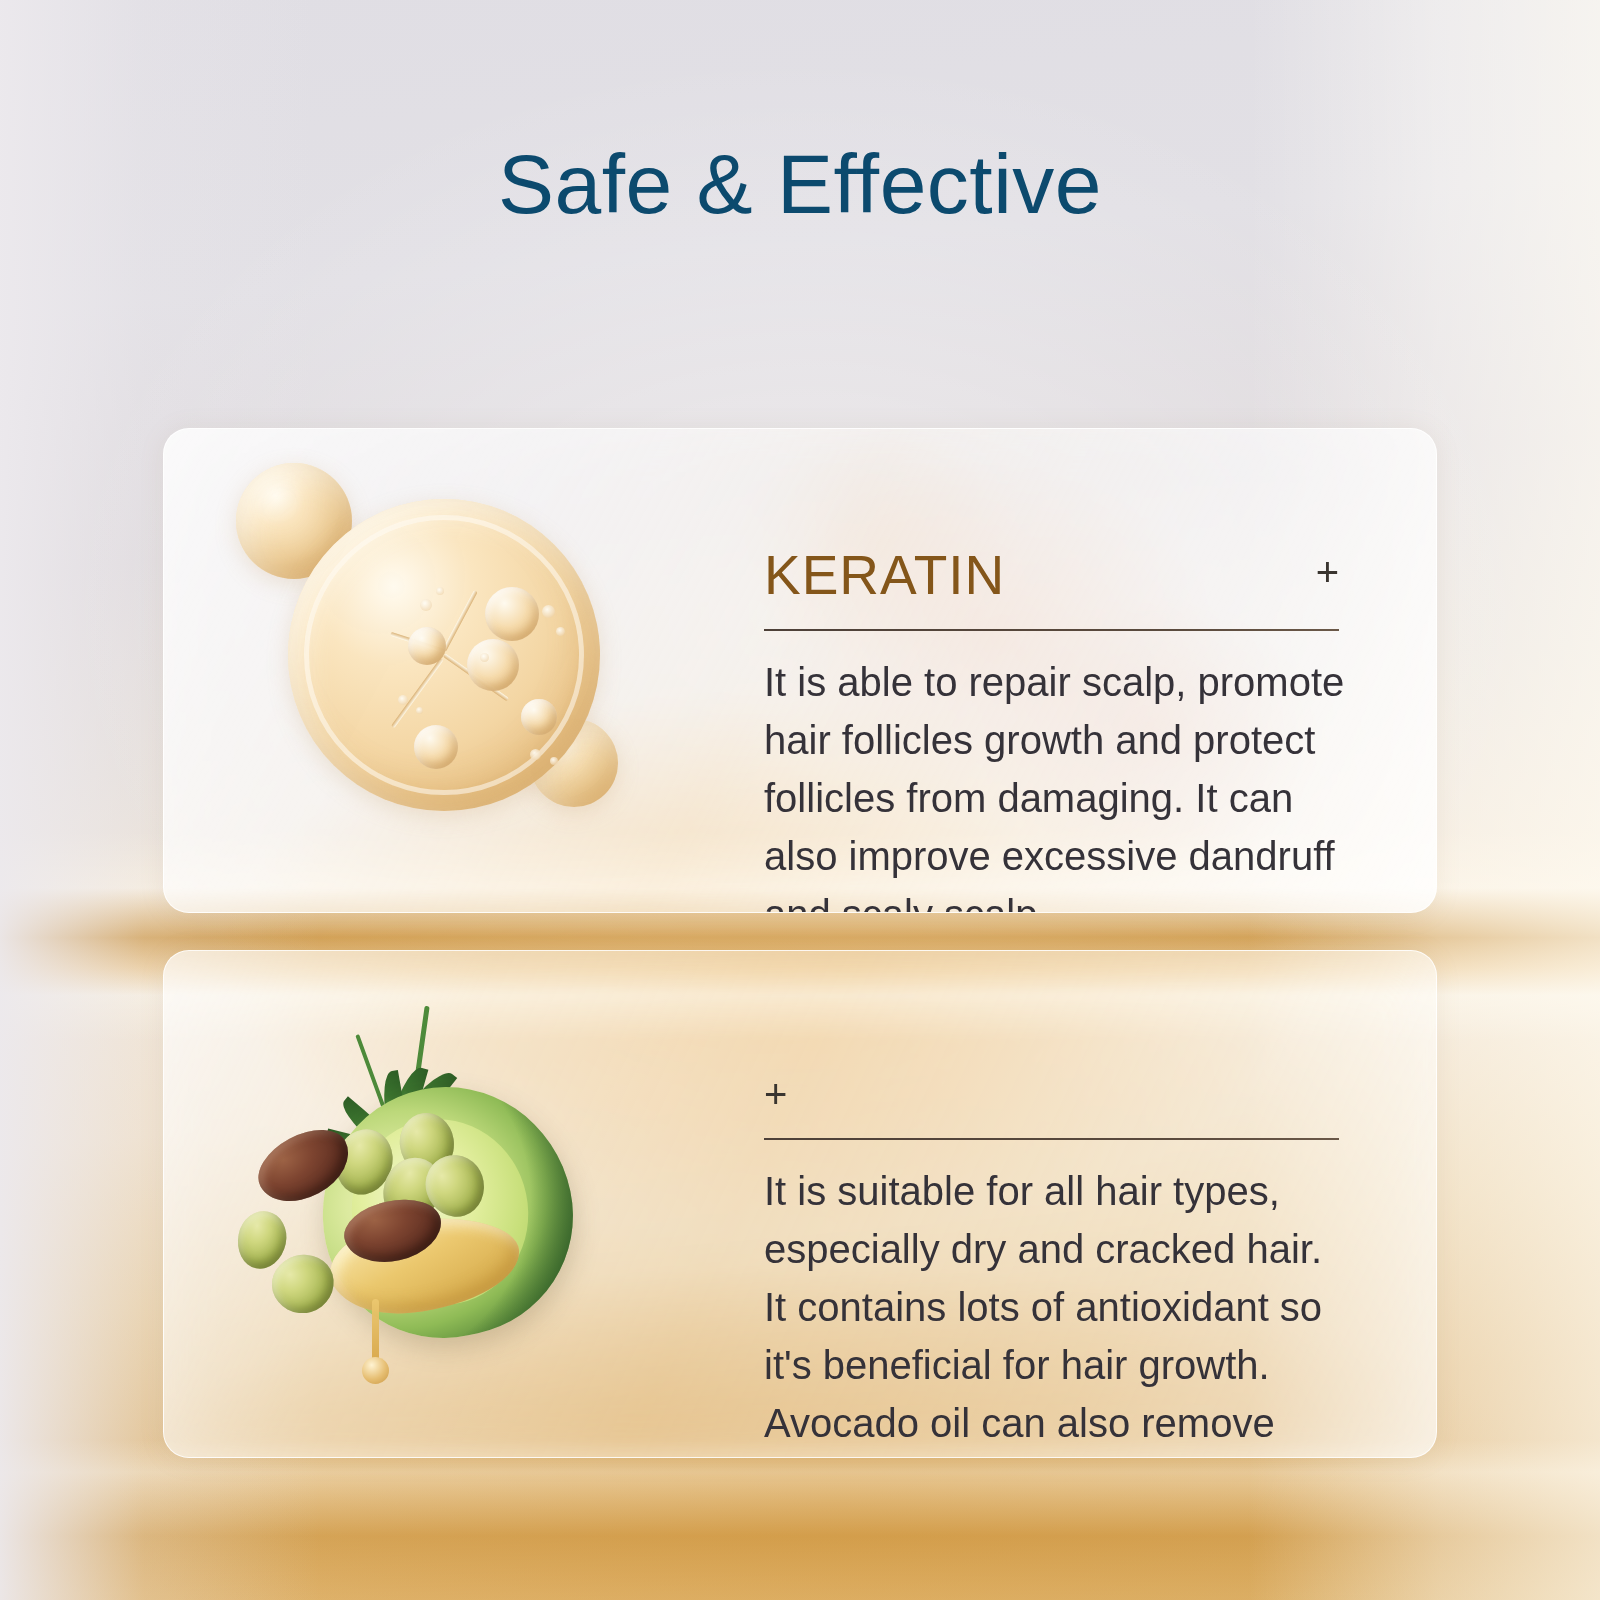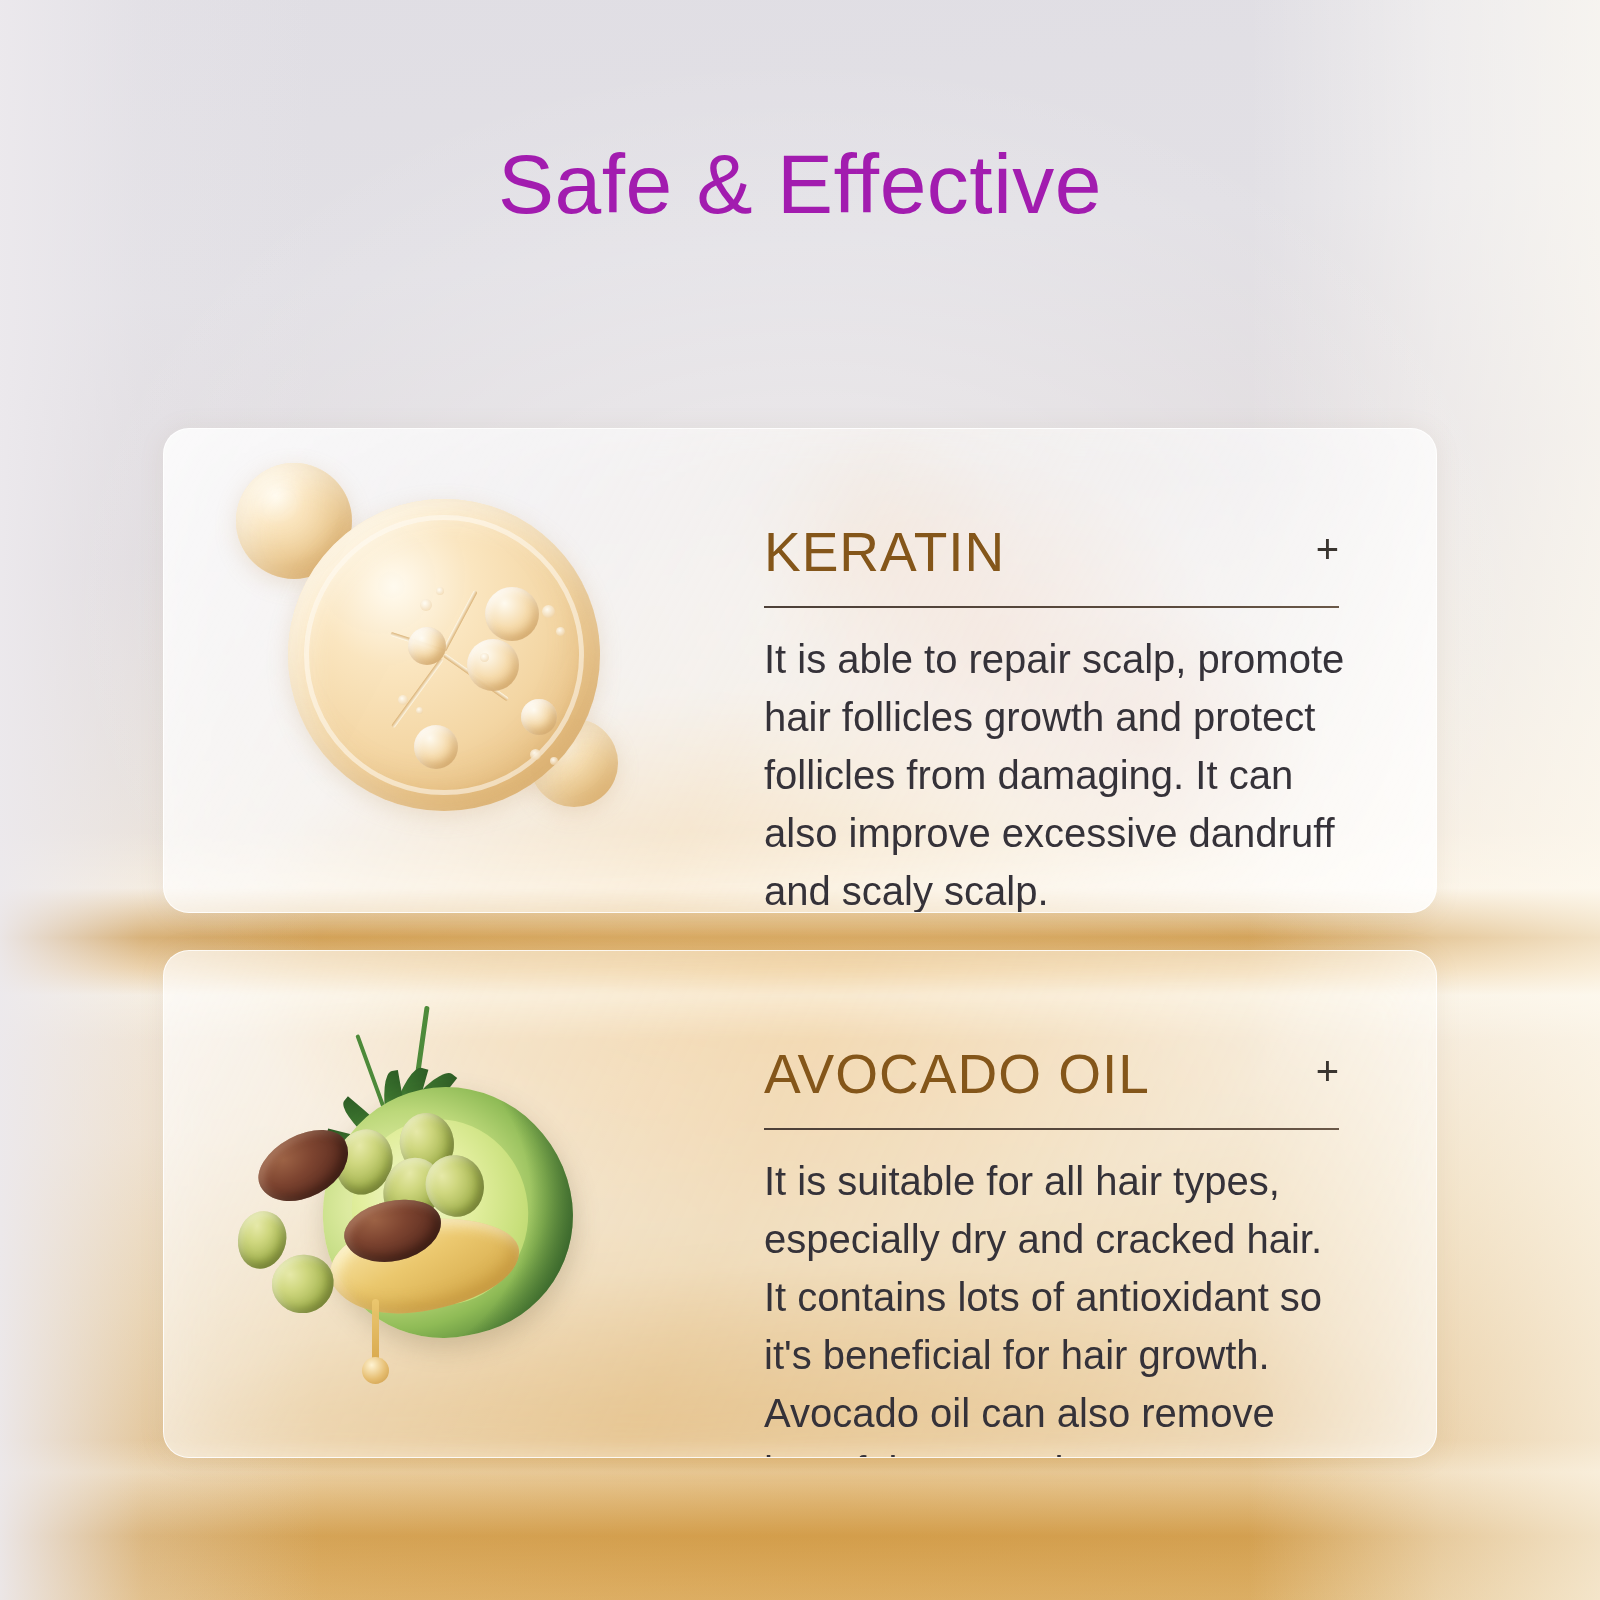--- a/index.html
+++ b/index.html
@@ -51,21 +51,21 @@
   }
   #bg-vign {
     background:radial-gradient(ellipse 1200px 900px at 50% 38%, rgba(255,255,255,.45) 0%, rgba(255,255,255,0) 62%);
   }
 
   
   #header { position:absolute; top:0; left:0; width:1600px; text-align:center; }
   #page-title {
     margin-top:136px;
     font-size:84px; font-weight:400; letter-spacing:.5px;
-    color:#a21caf;
+    color:#0c4a6e;
     font-family:"Liberation Sans", sans-serif;
   }
   #page-subtitle {
     margin-top:14px;
     font-size:42px; font-weight:400; letter-spacing:.2px;
     color:#3d3c42;
   }
 
   
   .card {
@@ -83,21 +83,21 @@
   }
   #card-avocado {
     left:163px; top:950px; width:1274px; height:508px;
     background:
       linear-gradient(115deg, rgba(255,255,255,.62) 0%, rgba(255,252,245,.44) 22%, rgba(255,247,233,.34) 46%, rgba(255,250,240,.46) 74%, rgba(255,255,255,.60) 100%);
     backdrop-filter:blur(2px);
   }
 
   .card-inner { position:relative; width:100%; height:100%; display:flex; }
   .visual-col { position:relative; width:600px; flex:0 0 600px; }
-  .text-col   { position:relative; flex:1; padding-top:96px; padding-right:89px; }
+  .text-col   { position:relative; flex:1; padding-top:96px; padding-right:89px;margin-top:23px; }
 
   .ing-head-row {
     position:relative; display:flex; align-items:flex-start;
     justify-content:space-between; width:575px;
   }
   .ing-title {
     font-size:55px; font-weight:400; letter-spacing:1px;
     color:#84561a; line-height:1;
   }
   .plus-icon {
@@ -303,21 +303,20 @@
           <div class="olive" style="left:26px;top:242px;width:48px;height:58px;transform:rotate(12deg);"></div>
           <div class="olive" style="left:60px;top:286px;width:62px;height:58px;transform:rotate(-16deg);"></div>
           <div class="datenut" style="left:44px;top:166px;width:96px;height:62px;transform:rotate(-28deg);"></div>
           <div class="datenut" style="left:132px;top:232px;width:98px;height:60px;transform:rotate(-12deg);"></div>
 
         </div>
       </div>
 
       <div class="text-col">
         <div class="ing-head-row">
-          <div class="ing-title">AVOCADO OIL</div>
           <div class="plus-icon">+</div>
         </div>
         <div class="ing-divider"></div>
         <div class="ing-body">It is suitable for all hair types, especially dry and cracked hair. It contains lots of antioxidant so it's beneficial for hair growth. Avocado oil can also remove harmful UVA and UVB</div>
       </div>
 
     </div>
   </div>
 
 </div>

